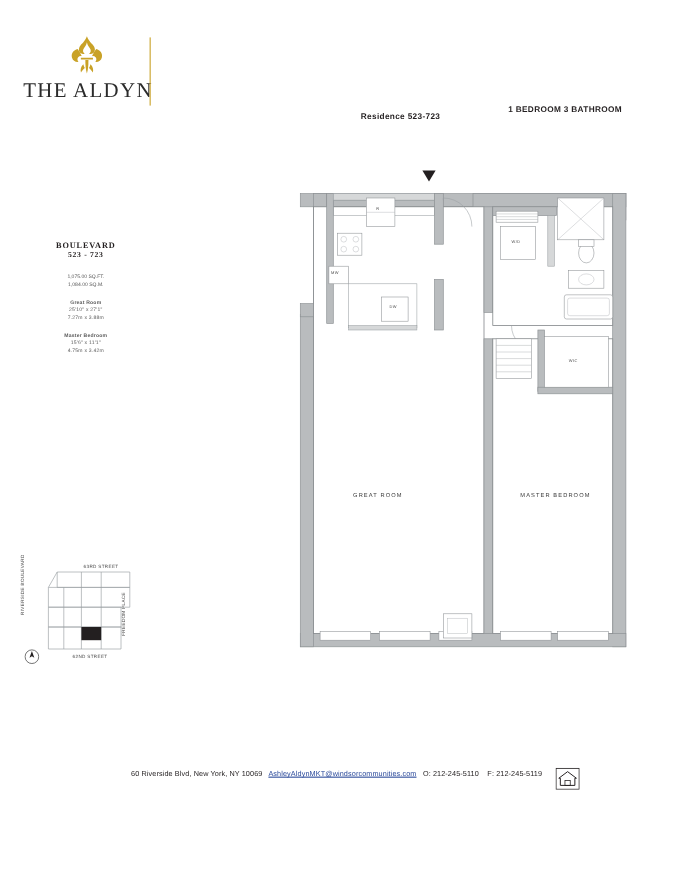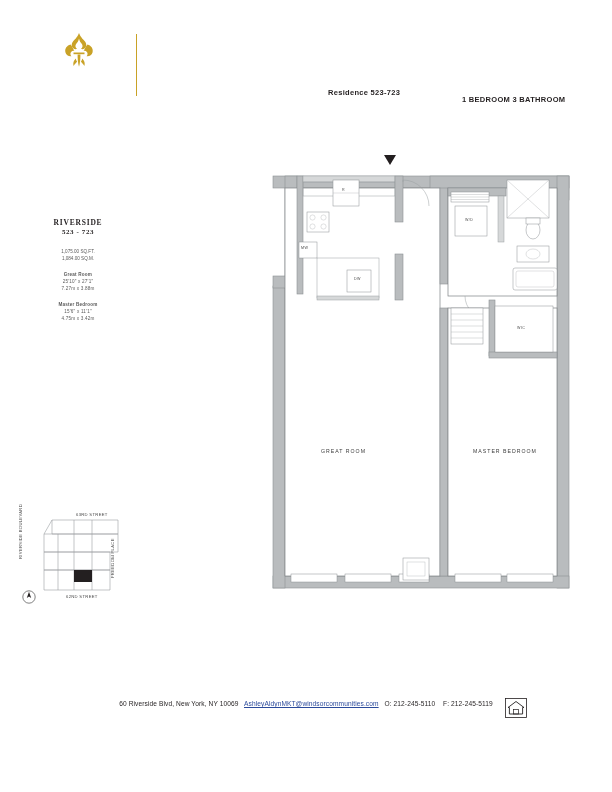--- a/index.html
+++ b/index.html
@@ -48,21 +48,21 @@
     left: 136px;
     top: 34px;
     width: 1px;
     height: 62px;
     background: #c9a227;
   }
 
   #residence-label {
     position: absolute;
     left: 328px;
-    top: 88px;
+    top: 101px;
     font-size: 7.5px;
     font-weight: bold;
     letter-spacing: 0.3px;
     color: #231f20;
   }
   #bed-bath-label {
     position: absolute;
     left: 462px;
     top: 95px;
     font-size: 7.5px;
@@ -221,28 +221,29 @@
         <path d="M17 1 C15 6 12.5 7.5 11 9.5 C9 12 9.5 15 11.5 16.5 C12.6 17.3 14 17.4 15 16.8 C13.2 15.6 13 13.4 14.3 11.8 C15.3 10.6 16.5 9 17 6.5 C17.5 9 18.7 10.6 19.7 11.8 C21 13.4 20.8 15.6 19 16.8 C20 17.4 21.4 17.3 22.5 16.5 C24.5 15 25 12 23 9.5 C21.5 7.5 19 6 17 1 Z"></path>
         <path d="M8.5 12.5 C5 13.5 2.5 16.5 3.4 20.2 C4.1 23.1 6.8 24.6 9.4 24.2 C8.2 22.9 8.1 21.2 9.1 20 C10 18.9 11.4 18.6 12.4 19.1 C11.3 16.9 10.3 14.4 8.5 12.5 Z"></path>
         <path d="M25.5 12.5 C29 13.5 31.5 16.5 30.6 20.2 C29.9 23.1 27.2 24.6 24.6 24.2 C25.8 22.9 25.9 21.2 24.9 20 C24 18.9 22.6 18.6 21.6 19.1 C22.7 16.9 23.7 14.4 25.5 12.5 Z"></path>
         <path d="M11.5 20.5 L22.5 20.5 L22.5 22.2 L11.5 22.2 Z"></path>
         <path d="M15.6 22.6 L18.4 22.6 C18.4 27 18.2 31 17 34.8 C15.8 31 15.6 27 15.6 22.6 Z"></path>
         <path d="M13.8 26.5 C11.5 28.5 10.8 31.5 11.6 34 C12.9 32 14.2 30.6 15.1 29.8 C14.4 28.8 14 27.7 13.8 26.5 Z"></path>
         <path d="M20.2 26.5 C22.5 28.5 23.2 31.5 22.4 34 C21.1 32 19.8 30.6 18.9 29.8 C19.6 28.8 20 27.7 20.2 26.5 Z"></path>
       </g>
     </svg>
   </div>
+  <div id="logo-text">THE ALDYN</div>
 </div>
 <div id="logo-divider"></div>
 
 <div id="residence-label">Residence 523-723</div>
 <div id="bed-bath-label">1 BEDROOM 3 BATHROOM</div>
 
 <div id="specs">
-  <div class="spec-title">RIVERSIDE</div>
+  <div class="spec-title">BOULEVARD</div>
   <div class="spec-sub">523 - 723</div>
   <div class="spec-area">
     <div>1,075.00 SQ.FT.</div>
     <div>1,084.00 SQ.M.</div>
   </div>
   <div class="spec-group">
     <div class="g-head">Great Room</div>
     <div>25'10" x 27'1"</div>
     <div>7.27m x 3.88m</div>
   </div>

